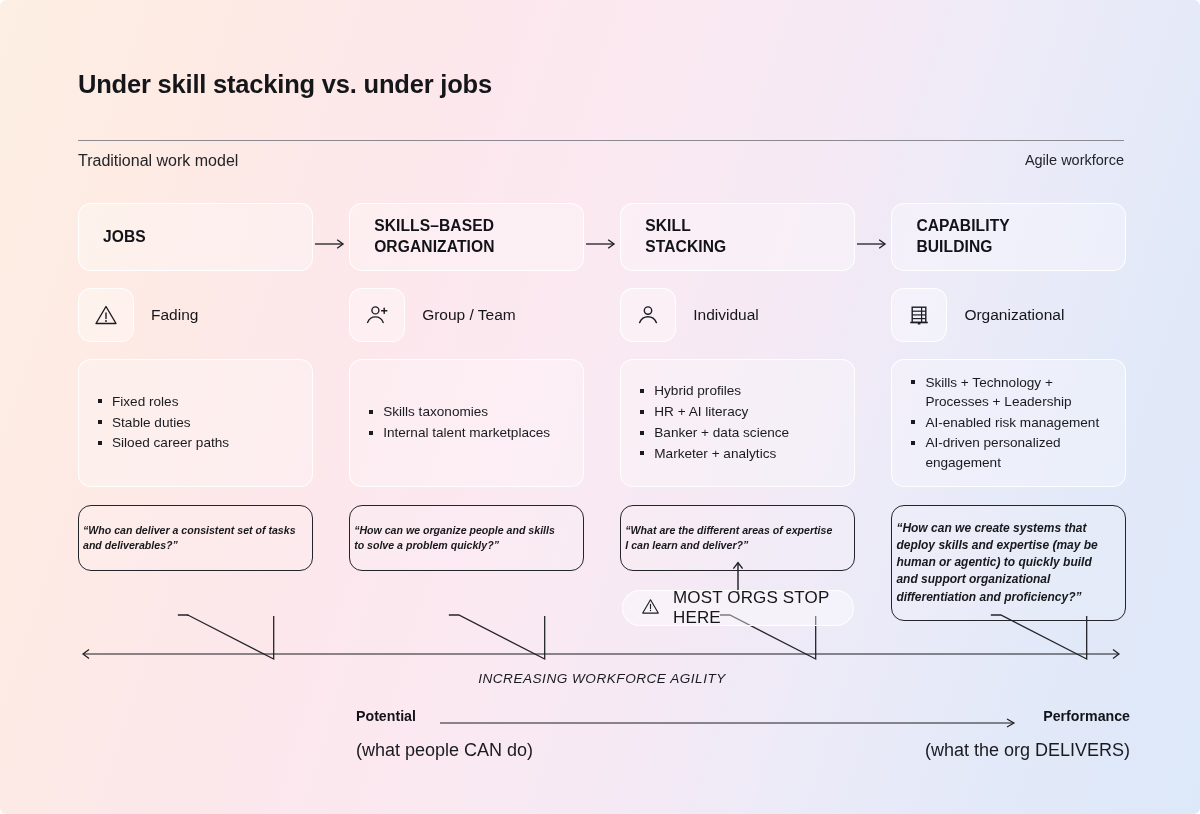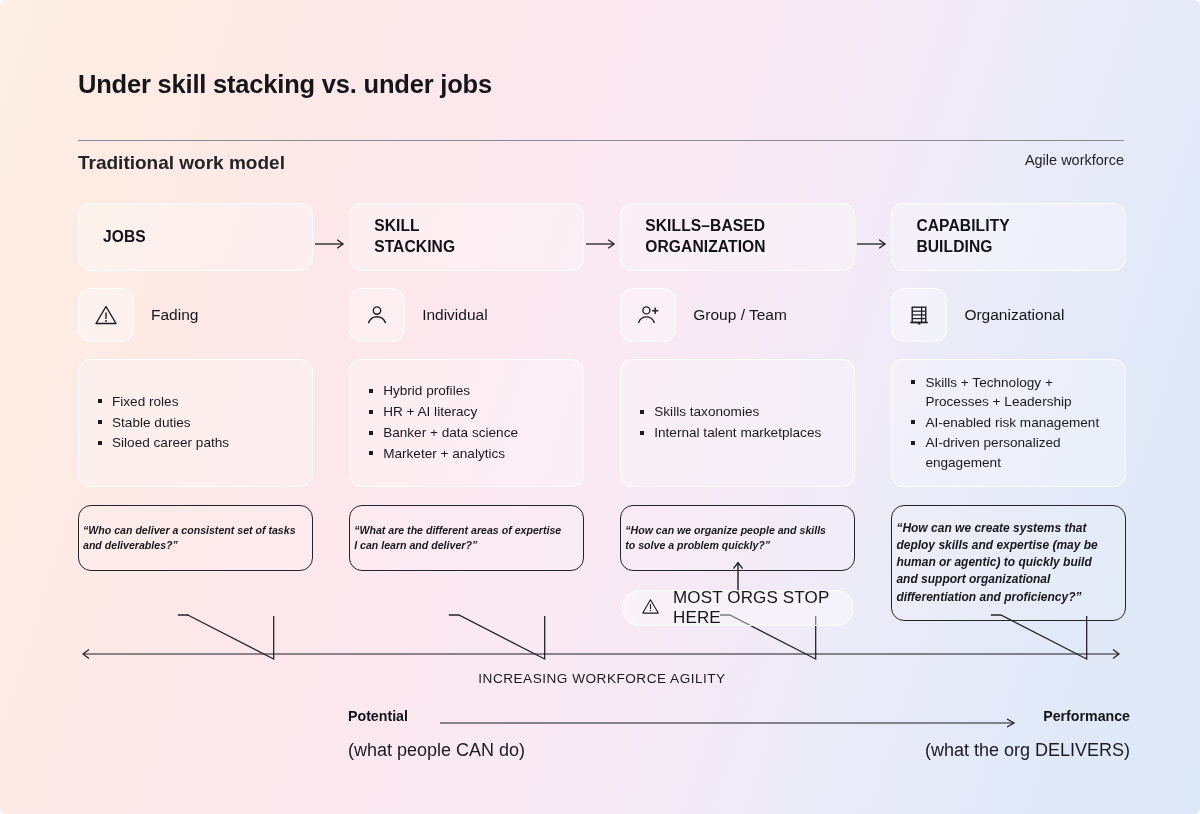--- a/index.html
+++ b/index.html
@@ -31,21 +31,21 @@
     position: absolute; left: 78px; top: 70px;
     font-size: 25.5px; font-weight: 700; letter-spacing: -0.2px;
     color: #15161a;
   }
   .hrule {
     position: absolute; left: 78px; top: 140px; width: 1046px;
     height: 1px; background: #8b8a90;
   }
   .sublabel-left {
     position: absolute; left: 78px; top: 152px;
-    font-size: 19px; color: #232428; font-weight: bold;
+    font-size: 16px; color: #232428;
   }
   .sublabel-right {
     position: absolute; right: 76px; top: 152px;
     font-size: 14.5px; color: #232428;
   }
 
   
   .cols {
     position: absolute; left: 78px; top: 203px;
     width: 1048px;
@@ -153,25 +153,25 @@
     margin-left: 13px;
     font-size: 17px; color: #15161a; letter-spacing: 0.15px;
   }
   .stop-arrow { position: absolute; left: 730px; top: 560px; }
 
   
   .agility-axis { position: absolute; left: 78px; top: 648px; width: 1046px; height: 12px; }
   .agility-label {
     position: absolute; left: 4px; right: 0; top: 671px;
     text-align: center;
-    font-size: 13.6px; color: #1a1b20; letter-spacing: 0.5px;
+    font-size: 13.6px; color: #1a1b20; letter-spacing: 0.5px; font-style: italic;
   }
 
   .pp-row { position: absolute; left: 0; right: 0; top: 708px; height: 45px; }
-  .pp-left { position: absolute; left: 348px; top: 0; }
+  .pp-left { position: absolute; left: 356px; top: 0; }
   .pp-right { position: absolute; right: 70px; top: 0; text-align: right; }
   .pp-strong { font-size: 14.2px; font-weight: 700; color: #121318; }
   .pp-sub { font-size: 18px; color: #1a1b20; margin-top: 16px; }
   .pp-line { position: absolute; left: 440px; top: 10px; width: 578px; height: 10px; }
 </style>
 </head>
 <body>
 
 <div class="canvas">
 
@@ -209,59 +209,20 @@
           <li> Siloed career paths</li>
         </ul>
       </div>
 
       <div class="bubble-wrap">
         <div class="bubble">
           <p>“Who can deliver a consistent set of tasks and deliverables?”</p>
         </div>
         <svg class="tail" viewBox="0 0 235 42" preserveAspectRatio="none">
           <path d="M100 0 L110 0 L110 1 L110 0 L196 44 L196 1" fill="none" stroke="#24252a" stroke-width="1.3" stroke-linejoin="miter" transform="translate(0,0)"></path>
-        </svg>
-      </div>
-    </div>
-
-    <div class="col">
-      <div class="hdr-card">
-        <div class="hdr-text">SKILL
-STACKING</div>
-      </div>
-      <svg class="col-arrow" viewBox="0 0 37 14">
-        <line x1="2" y1="7" x2="30" y2="7" stroke="#1c1d22" stroke-width="1.3"></line>
-        <path d="M24.5 2.6 L30.5 7 L24.5 11.4" fill="none" stroke="#1c1d22" stroke-width="1.3"></path>
-      </svg>
-
-      <div class="icon-row">
-        <div class="icon-chip">
-          <svg width="26" height="26" viewBox="0 0 26 26">
-            <circle cx="13" cy="8.6" r="3.7" fill="none" stroke="#1c1d22" stroke-width="1.4"></circle>
-            <path d="M4.6 20.6 C6.4 16.4 9.5 14.8 13 14.8 C16.5 14.8 19.6 16.4 21.4 20.6" fill="none" stroke="#1c1d22" stroke-width="1.4" stroke-linecap="round"></path>
-          </svg>
-        </div>
-        <div class="icon-label">Individual</div>
-      </div>
-
-      <div class="bullets-card">
-        <ul class="bullets">
-          <li>Hybrid profiles</li>
-          <li> HR + AI literacy</li>
-          <li> Banker + data science</li>
-          <li> Marketer + analytics</li>
-        </ul>
-      </div>
-
-      <div class="bubble-wrap">
-        <div class="bubble">
-          <p>“What are the different areas of expertise I can learn and deliver?”</p>
-        </div>
-        <svg class="tail" viewBox="0 0 235 42" preserveAspectRatio="none">
-          <path d="M100 0 L110 0 L196 44 L196 1" fill="none" stroke="#24252a" stroke-width="1.3"></path>
         </svg>
       </div>
     </div>
 
     <div class="col">
       <div class="hdr-card">
         <div class="hdr-text">SKILLS–BASED
 ORGANIZATION</div>
       </div>
       <svg class="col-arrow" viewBox="0 0 37 14">
@@ -284,20 +245,59 @@
       <div class="bullets-card">
         <ul class="bullets">
           <li>Skills taxonomies</li>
           <li> Internal talent marketplaces</li>
         </ul>
       </div>
 
       <div class="bubble-wrap">
         <div class="bubble">
           <p>“How can we organize people and skills to solve a problem quickly?”</p>
+        </div>
+        <svg class="tail" viewBox="0 0 235 42" preserveAspectRatio="none">
+          <path d="M100 0 L110 0 L196 44 L196 1" fill="none" stroke="#24252a" stroke-width="1.3"></path>
+        </svg>
+      </div>
+    </div>
+
+    <div class="col">
+      <div class="hdr-card">
+        <div class="hdr-text">SKILL
+STACKING</div>
+      </div>
+      <svg class="col-arrow" viewBox="0 0 37 14">
+        <line x1="2" y1="7" x2="30" y2="7" stroke="#1c1d22" stroke-width="1.3"></line>
+        <path d="M24.5 2.6 L30.5 7 L24.5 11.4" fill="none" stroke="#1c1d22" stroke-width="1.3"></path>
+      </svg>
+
+      <div class="icon-row">
+        <div class="icon-chip">
+          <svg width="26" height="26" viewBox="0 0 26 26">
+            <circle cx="13" cy="8.6" r="3.7" fill="none" stroke="#1c1d22" stroke-width="1.4"></circle>
+            <path d="M4.6 20.6 C6.4 16.4 9.5 14.8 13 14.8 C16.5 14.8 19.6 16.4 21.4 20.6" fill="none" stroke="#1c1d22" stroke-width="1.4" stroke-linecap="round"></path>
+          </svg>
+        </div>
+        <div class="icon-label">Individual</div>
+      </div>
+
+      <div class="bullets-card">
+        <ul class="bullets">
+          <li>Hybrid profiles</li>
+          <li> HR + AI literacy</li>
+          <li> Banker + data science</li>
+          <li> Marketer + analytics</li>
+        </ul>
+      </div>
+
+      <div class="bubble-wrap">
+        <div class="bubble">
+          <p>“What are the different areas of expertise I can learn and deliver?”</p>
         </div>
         <svg class="tail" viewBox="0 0 235 42" preserveAspectRatio="none">
           <path d="M100 0 L110 0 L196 44 L196 1" fill="none" stroke="#24252a" stroke-width="1.3"></path>
         </svg>
       </div>
     </div>
 
     <div class="col">
       <div class="hdr-card">
         <div class="hdr-text">CAPABILITY

